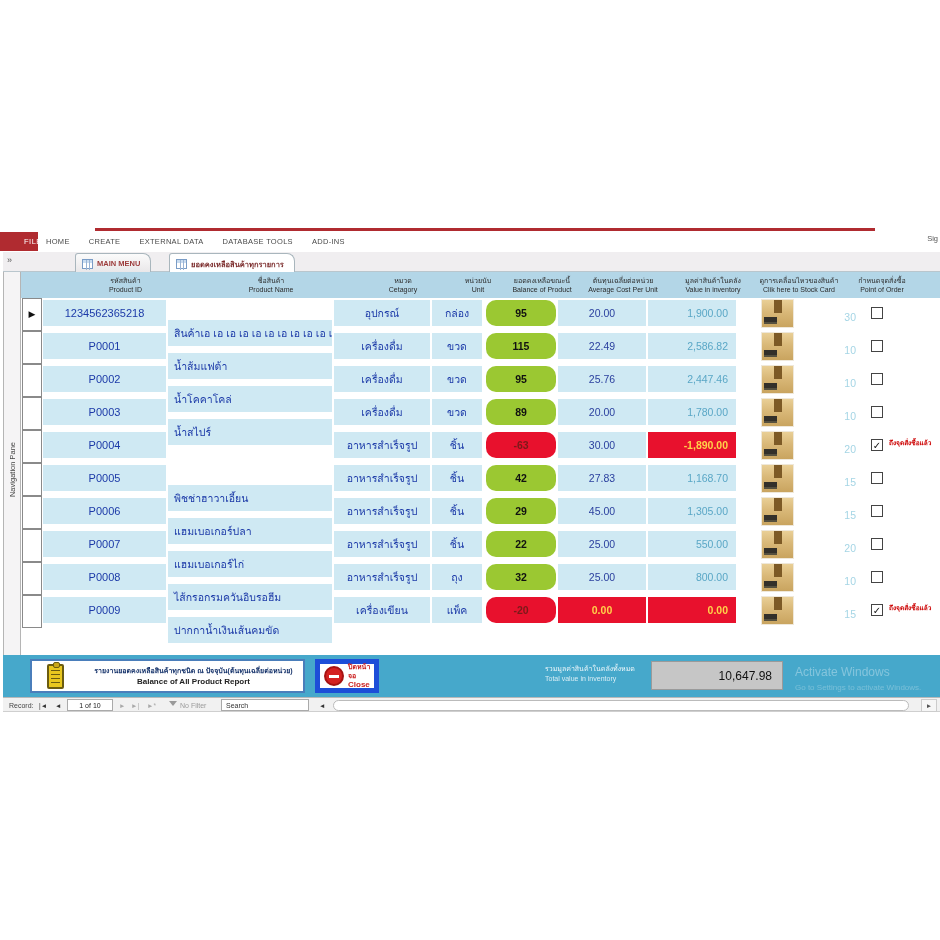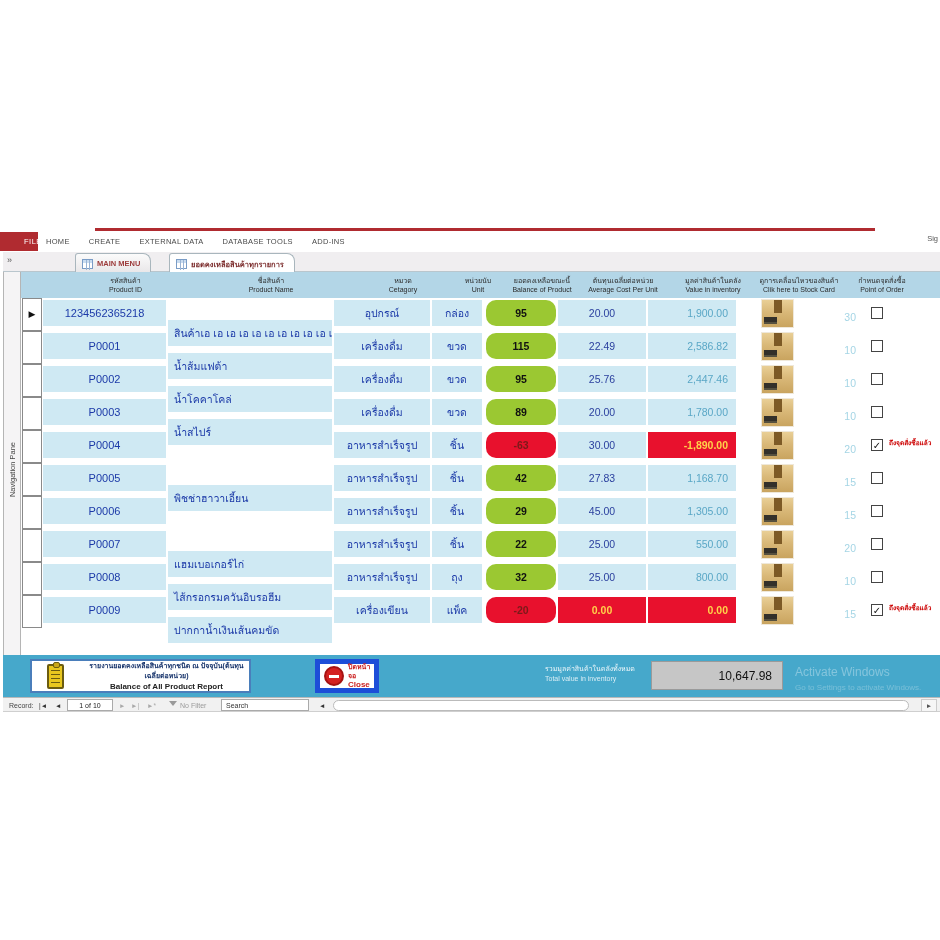--- a/index.html
+++ b/index.html
@@ -59,21 +59,21 @@
   .boxicon::after{content:"";position:absolute;left:2px;bottom:3px;width:13px;height:7px;background:#33302a;
                   box-shadow:inset 0 -2px 0 #55503f;}
   .point{position:absolute;left:816px;top:6px;width:40px;height:26px;line-height:26px;text-align:right;
          font-size:10.5px;color:#a5d5e5;}
   .chk{position:absolute;left:871px;top:9px;width:12px;height:12px;background:#fff;border:1px solid #444;
        font-size:10px;line-height:11px;text-align:center;color:#111;cursor:pointer;}
   .alert{position:absolute;left:889px;top:8px;font-size:6.5px;font-weight:bold;color:#c00;white-space:nowrap;}
 
   
   .footerbar{position:absolute;left:3px;top:655px;width:937px;height:42px;background:#46a8cb;}
-  .report-btn{position:absolute;left:27px;top:4px;width:221px;height:34px;background:#fff;
+  .report-btn{position:absolute;left:27px;top:4px;width:275px;height:34px;background:#fff;
               border:2px solid #4a7ebb;display:flex;align-items:center;gap:20px;padding-left:15px;cursor:pointer;}
   .report-icon{width:17px;height:25px;background:#e8c71f;border:2px solid#6b5c10;border-radius:2px;position:relative;flex:0 0 auto;}
   .report-icon::before{content:"";position:absolute;left:2px;top:4px;width:9px;height:13px;
      background:repeating-linear-gradient(#6b5c10 0 1.5px,transparent 1.5px 4px);}
   .report-icon::after{content:"";position:absolute;left:4px;top:-4px;width:5px;height:4px;background:#c9a71a;border:1px solid #6b5c10;border-radius:2px;}
   .report-text{flex:1;text-align:center;}
   .report-text .l1{font-size:7px;font-weight:bold;color:#16336b;line-height:10px;}
   .report-text .l2{font-size:8px;font-weight:bold;color:#222;line-height:11px;}
   .close-btn{position:absolute;left:312px;top:4px;width:64px;height:34px;background:#fff;border:5px solid #1d4ed8;
              display:flex;align-items:center;gap:4px;padding-left:4px;cursor:pointer;}
@@ -249,20 +249,21 @@
           <div class="cell bal">42</div>
           <div class="cell cost">27.83</div>
           <div class="cell val">1,168.70</div>
           <div class="boxicon"></div>
           <div class="point">15</div>
           <div class="chk"></div>
         </div>
         <div class="row" style="top: 496px;">
           <div class="selector"></div>
           <div class="cell id">P0006</div>
+          <div class="cell name">แฮมเบอเกอร์ปลา</div>
           <div class="cell cat">อาหารสำเร็จรูป</div>
           <div class="cell unit">ชิ้น</div>
           <div class="cell bal">29</div>
           <div class="cell cost">45.00</div>
           <div class="cell val">1,305.00</div>
           <div class="boxicon"></div>
           <div class="point">15</div>
           <div class="chk"></div>
         </div>
         <div class="row" style="top: 529px;">

